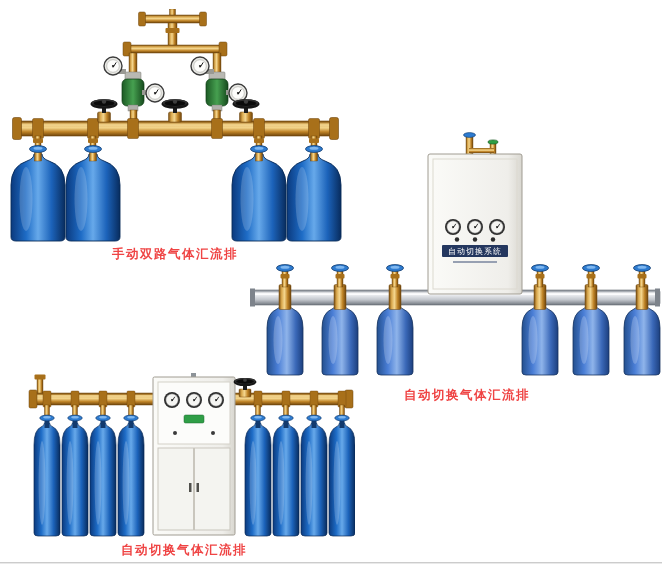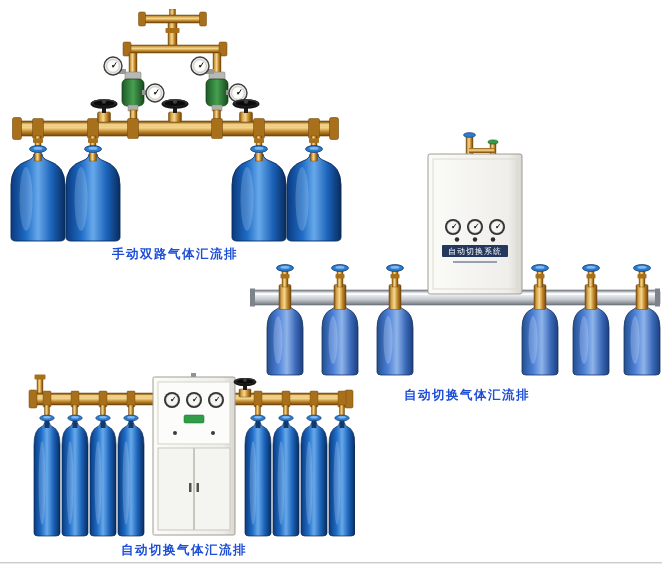--- a/index.html
+++ b/index.html
@@ -10,21 +10,21 @@
     background:#ffffff;
     overflow:hidden;
     font-family:"DejaVu Sans","Liberation Sans",sans-serif;
   }
   .art { position:absolute; }
   .caption {
     position:absolute;
     transform:translateX(-50%);
     font-size:12.5px;
     font-weight:bold;
-    color:#1d4ed8;
+    color:#ef4444;
     letter-spacing:1.5px;
     white-space:nowrap;
   }
   .bottom-rule {
     position:absolute;
     left:0; top:562px;
     width:662px; height:2px;
     background:#cccccc;
     border-bottom:1px solid #e9e9e9;
   }

